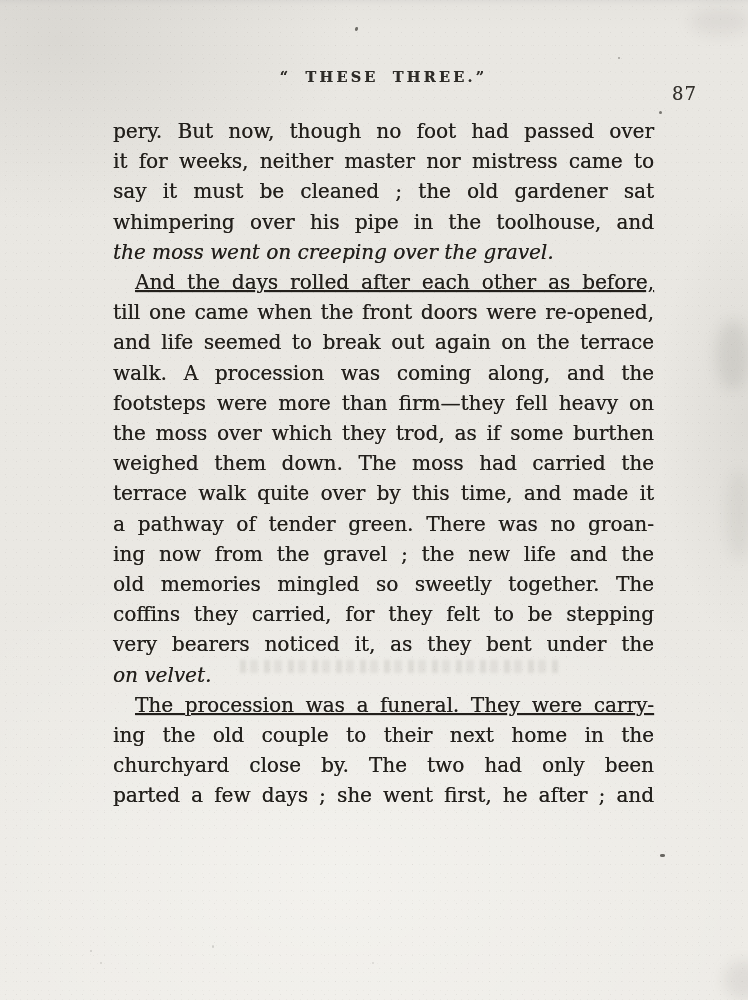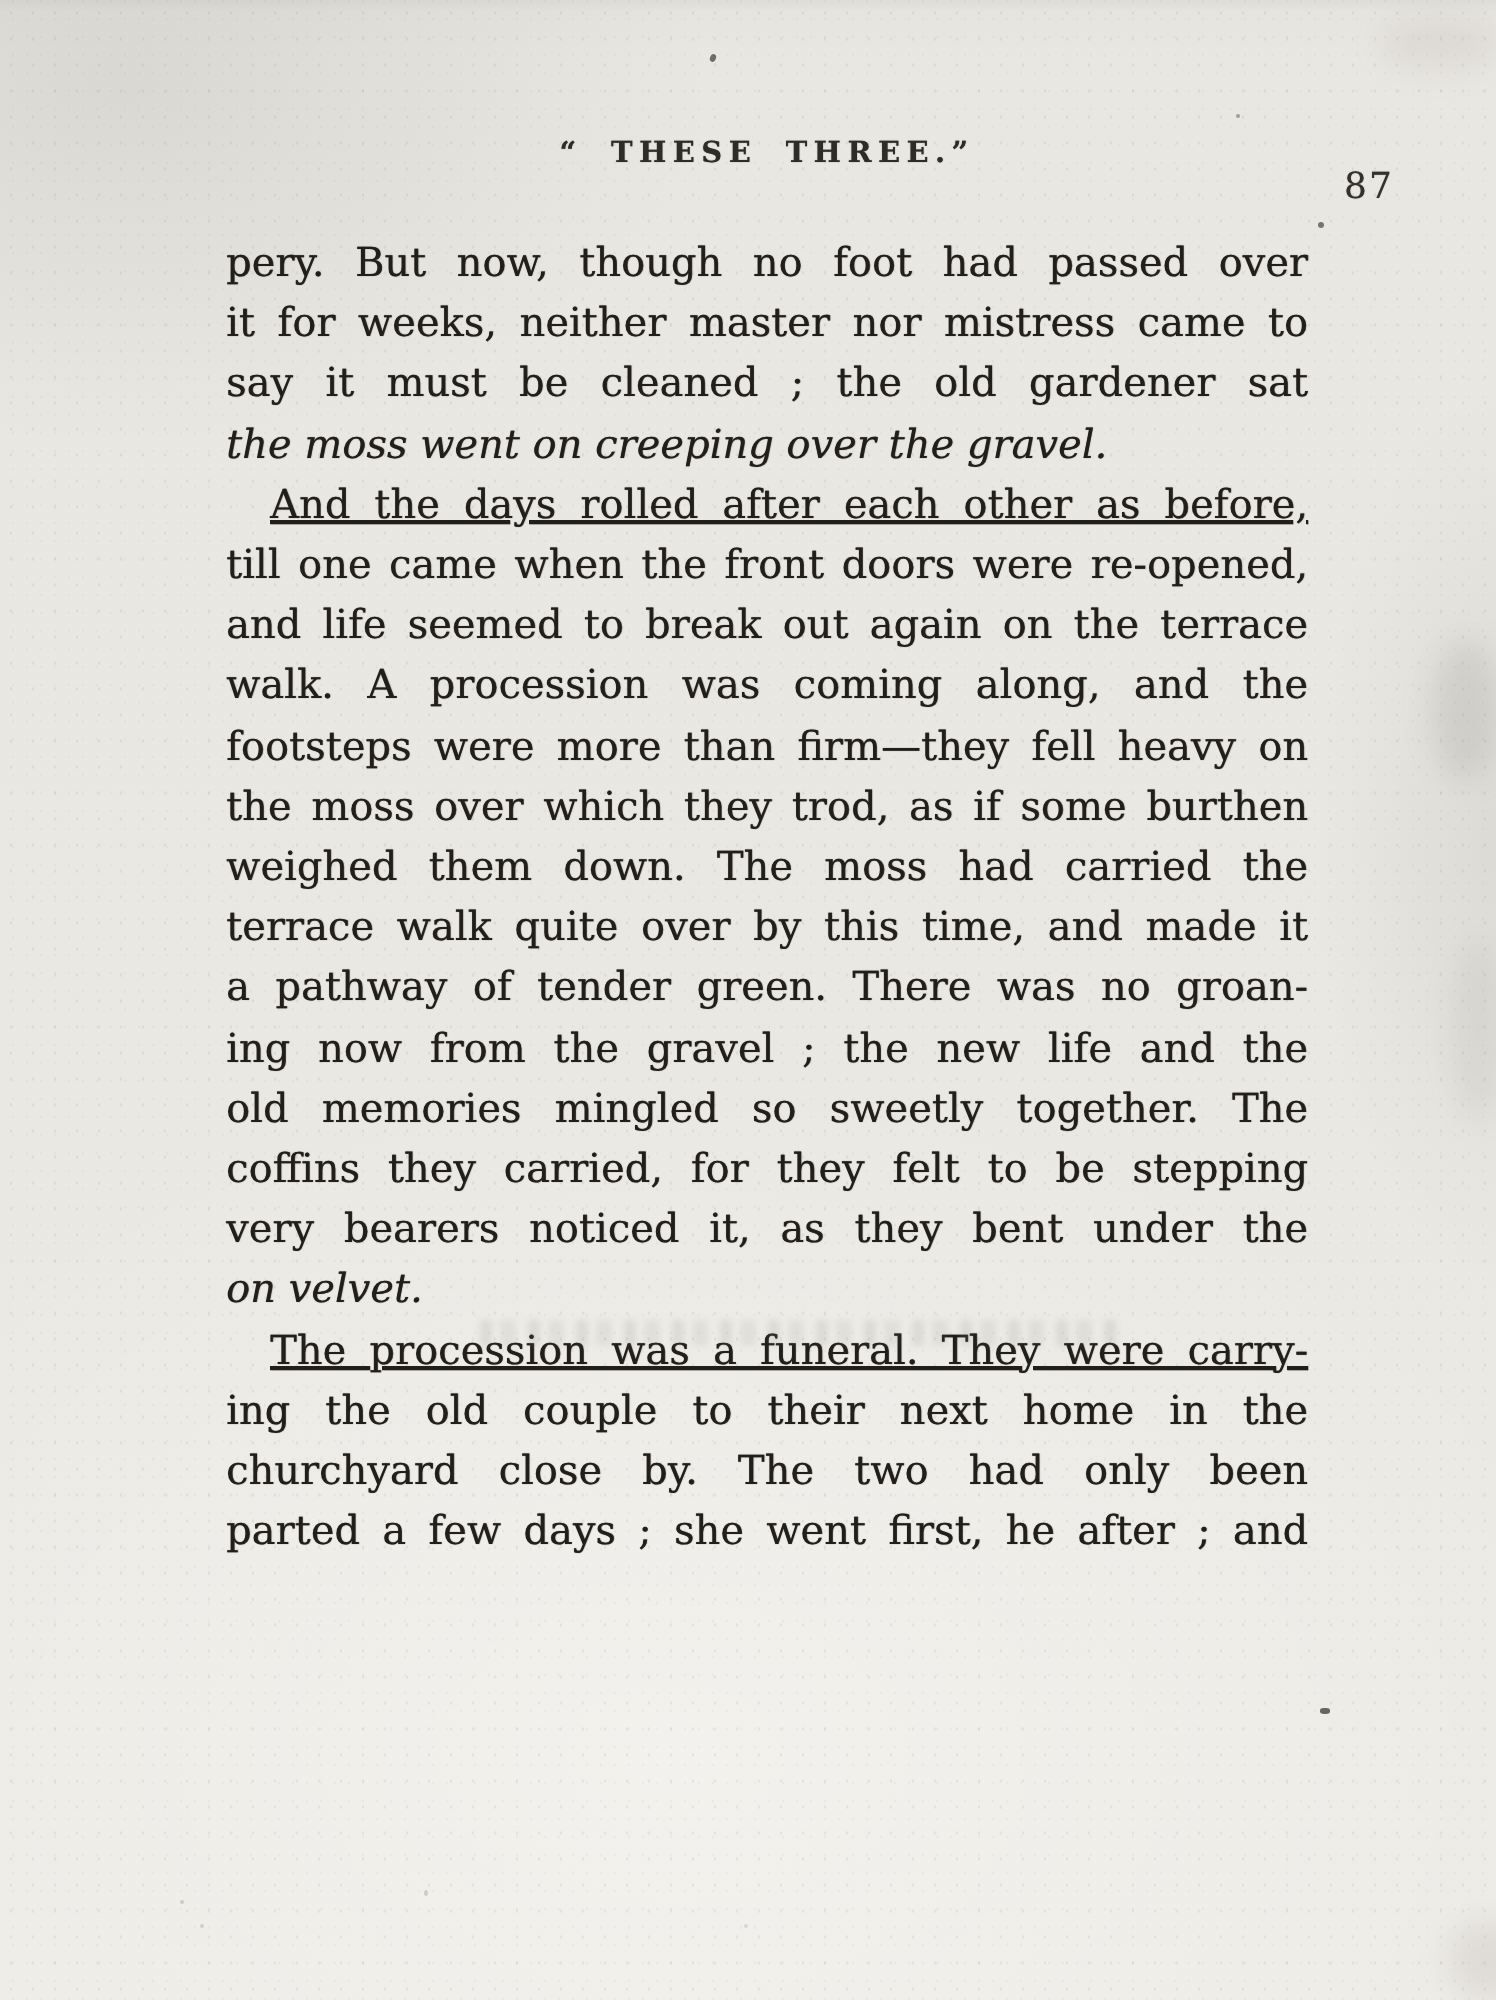--- a/index.html
+++ b/index.html
@@ -112,20 +112,21 @@
   <div class="smudge d"></div>
 
   <div class="header-title">“ THESE THREE.”</div>
 
   <div class="page-number">87</div>
 
   <div class="text-block">
       <div class="text-line">pery. But now, though no foot had passed over</div>
       <div class="text-line">it for weeks, neither master nor mistress came to</div>
       <div class="text-line">say it must be cleaned ; the old gardener sat</div>
+      <div class="text-line">whimpering over his pipe in the toolhouse, and</div>
       <div class="text-line lastline">the moss went on creeping over the gravel.</div>
       <div class="text-line indent">And the days rolled after each other as before,</div>
       <div class="text-line">till one came when the front doors were re-opened,</div>
       <div class="text-line">and life seemed to break out again on the terrace</div>
       <div class="text-line">walk. A procession was coming along, and the</div>
       <div class="text-line">footsteps were more than firm—they fell heavy on</div>
       <div class="text-line">the moss over which they trod, as if some burthen</div>
       <div class="text-line">weighed them down. The moss had carried the</div>
       <div class="text-line">terrace walk quite over by this time, and made it</div>
       <div class="text-line">a pathway of tender green. There was no groan-</div>

